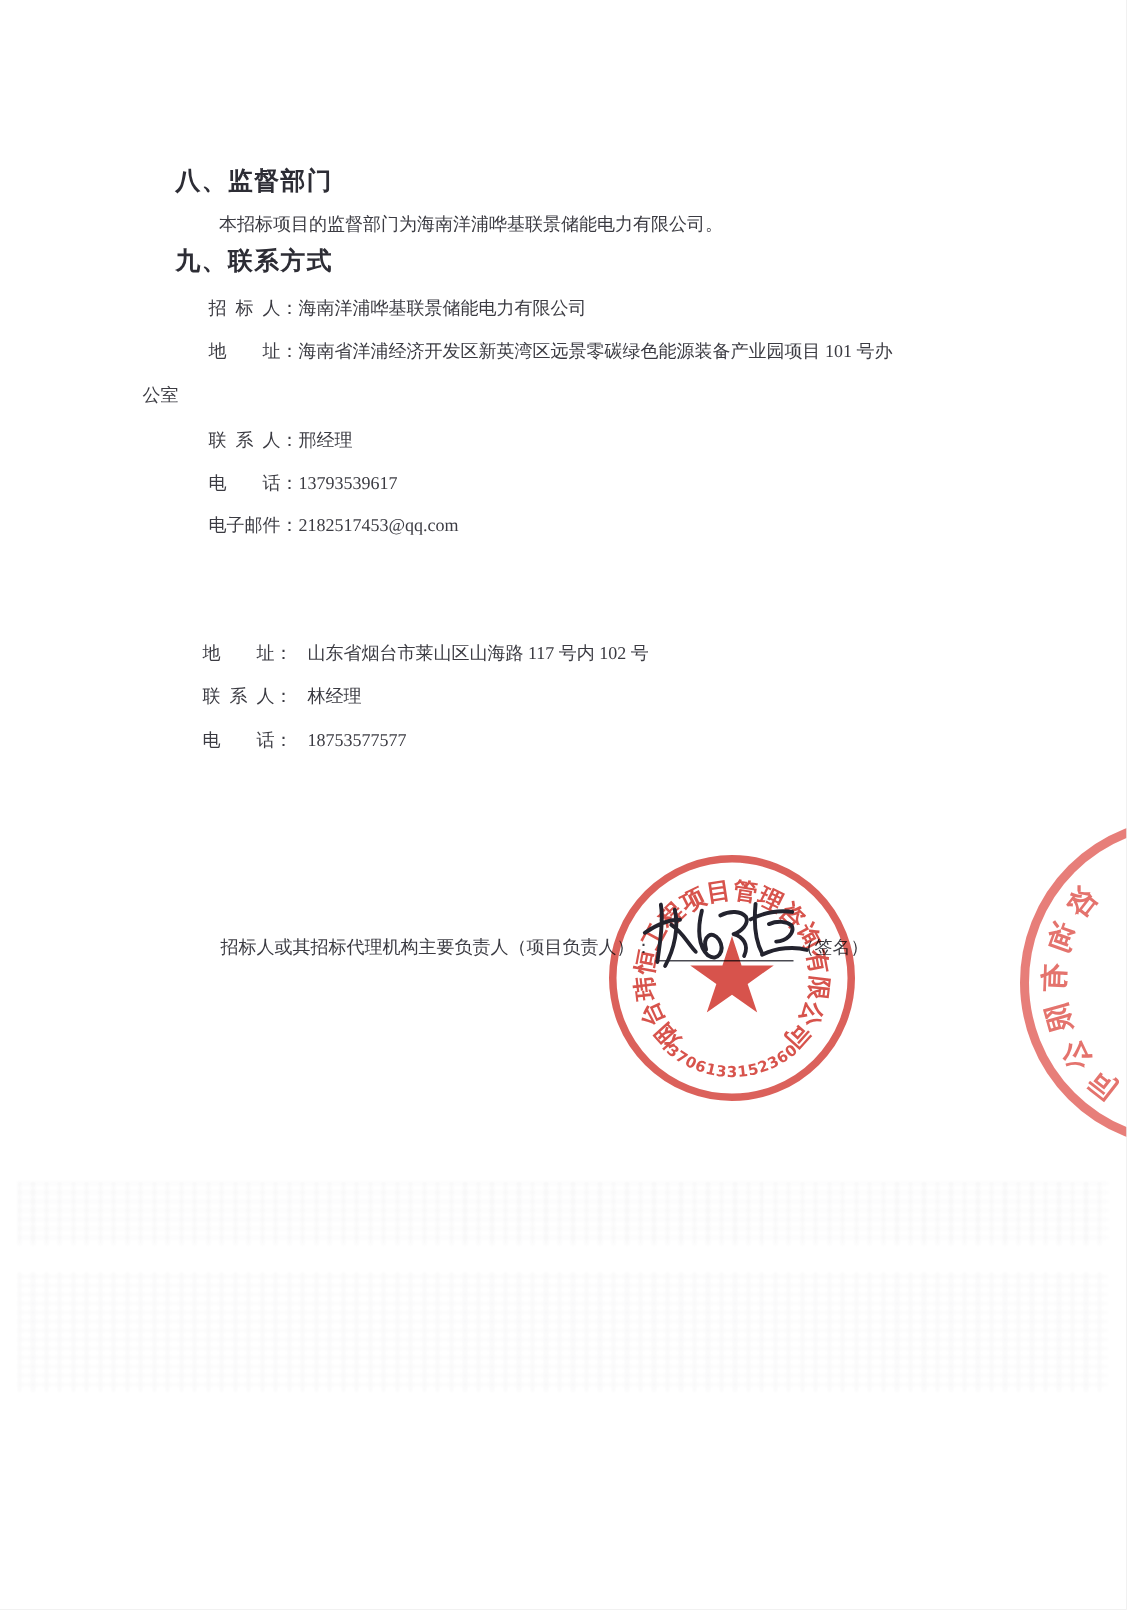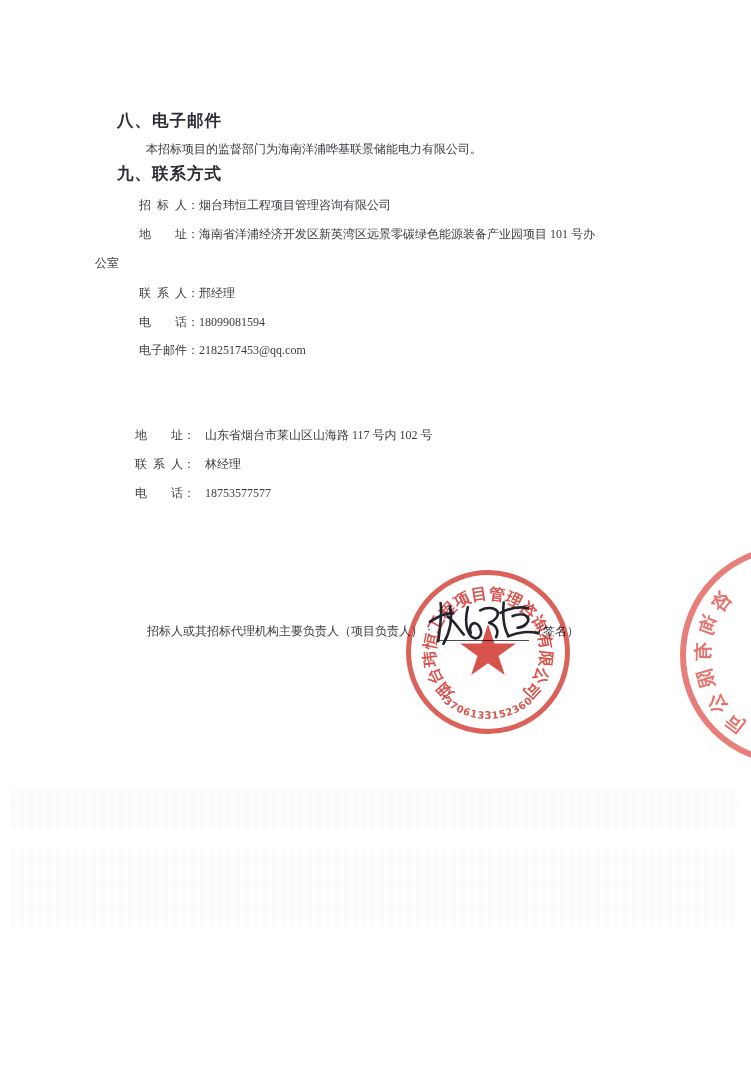--- a/index.html
+++ b/index.html
@@ -47,42 +47,42 @@
       repeating-linear-gradient(0deg, transparent 0 4px, rgba(60,60,70,.04) 4px 6px);
   }
   .bleed.b1{top:788px;height:42px;opacity:.55;}
   .bleed.b2{top:848px;height:80px;opacity:.45;}
 </style>
 </head>
 <body>
 
 <div class="page">
 
-  <div class="line heading" style="left:117px;top:111px">八、电子邮件</div>
+  <div class="line heading" style="left:117px;top:111px">八、监督部门</div>
 
   <div class="line" style="left:146px;top:139px">本招标项目的监督部门为海南洋浦哗基联景储能电力有限公司。</div>
 
   <div class="line heading" style="left:117px;top:164px">九、联系方式</div>
 
   <div class="line" style="left:139px;top:195px">
-    <span class="label">招  标  人：</span><span class="value">烟台玮恒工程项目管理咨询有限公司</span>
+    <span class="label">招  标  人：</span><span class="value">海南洋浦哗基联景储能电力有限公司</span>
   </div>
 
   <div class="line" style="left:139px;top:224px">
     <span class="label">地        址：</span><span class="value">海南省洋浦经济开发区新英湾区远景零碳绿色能源装备产业园项目 101 号办</span>
   </div>
 
   <div class="line" style="left:95px;top:253px">公室</div>
 
   <div class="line" style="left:139px;top:283px">
     <span class="label">联  系  人：</span><span class="value">邢经理</span>
   </div>
 
   <div class="line" style="left:139px;top:312px">
-    <span class="label">电        话：</span><span class="value">18099081594</span>
+    <span class="label">电        话：</span><span class="value">13793539617</span>
   </div>
 
   <div class="line" style="left:139px;top:340px">
     <span class="label">电子邮件：</span><span class="value">2182517453@qq.com</span>
   </div>
 
 
   <div class="line" style="left:135px;top:425px">
     <span class="label">地        址：</span><span class="value agency-gap">山东省烟台市莱山区山海路 117 号内 102 号</span>
   </div>

